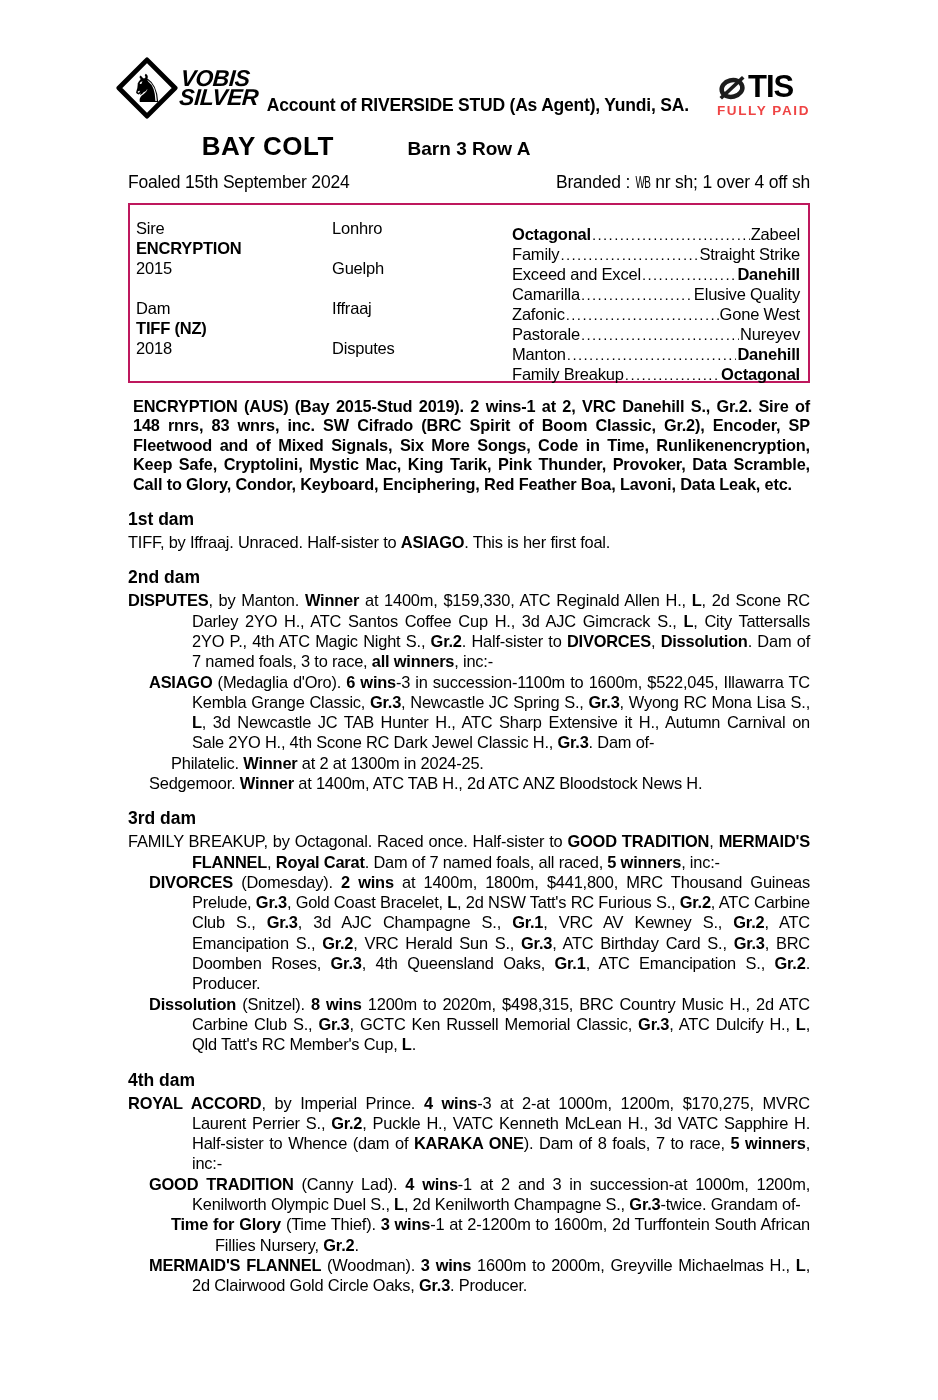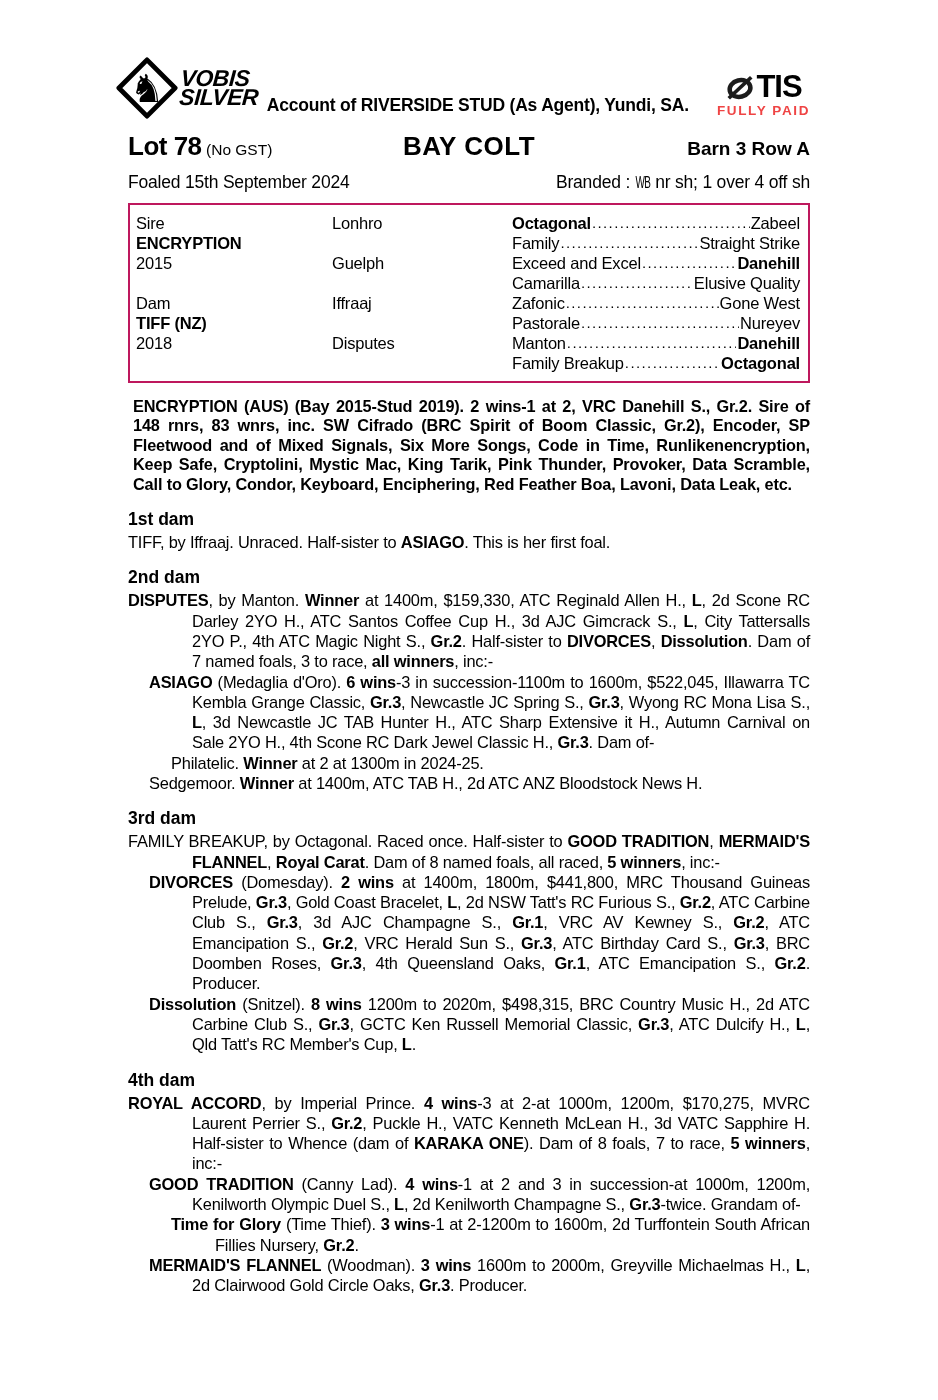--- a/index.html
+++ b/index.html
@@ -14,37 +14,37 @@
   
   .hdr-row1 { display:flex; align-items:flex-end; margin-left:-12px; }
   .vobis { display:flex; align-items:center; }
   .vobis svg { width:62px; height:62px; display:block; }
   .vobis-text {
     font-style:italic; font-weight:900; font-size:23px; line-height:19px;
     letter-spacing:-0.5px; margin-left:2px; transform:skewX(-4deg);
   }
   .account { font-weight:bold; font-size:17.5px; margin:0 0 3px 8px; letter-spacing:-0.2px; }
   .otis { margin-left:auto; text-align:center; margin-bottom:1px; }
-  .otis-top { display:flex; align-items:center; justify-content:center; font-weight:800; font-size:31px; letter-spacing:-1px; line-height:30px; }
+  .otis-top { display:flex; align-items:center; font-weight:800; font-size:31px; letter-spacing:-1px; line-height:30px; }
   .otis-top svg { width:30px; height:30px; margin-right:1px; }
   .otis-sub { font-weight:bold; font-size:13.5px; letter-spacing:1.6px; color:#ef4444; margin-top:1px; }
 
   .hdr-row2 { display:grid; grid-template-columns:1fr auto 1fr; align-items:baseline; margin-top:5px; }
   .lot-num { font-weight:800; font-size:26px; letter-spacing:-0.5px; }
   .nogst { font-size:15.5px; }
   .title { font-weight:800; font-size:26px; letter-spacing:0.5px; justify-self:center; }
   .barn { font-weight:800; font-size:19px; justify-self:end;margin-top:14px; }
 
   .hdr-row3 { display:flex; justify-content:space-between; font-size:17.5px; margin-top:10px; letter-spacing:-0.2px; }
   .brandmark { display:inline-block; transform:scaleX(0.62); transform-origin:center; letter-spacing:-1px; font-size:16px; margin:0 -4px; font-weight:500; }
 
   
   .pedbox { border:2px solid #be185d; margin-top:10px; padding:8px 8px 8px 6px; }
   .ped-row { display:grid; grid-template-columns:196px 180px 1fr; height:20px; align-items:center; font-size:16.5px; letter-spacing:-0.2px; }
-  .ped-c3 { display:flex; align-items:flex-start; min-width:0; }
+  .ped-c3 { display:flex; align-items:center; min-width:0;margin-top:12px; }
   .ped-c3 .nm { white-space:nowrap; }
   .dots { flex:1 1 auto; overflow:hidden; white-space:nowrap; letter-spacing:1.4px; font-size:15px; margin:0 1px; }
   .b { font-weight:bold; }
 
   
   .summary {
     margin:14px 0 0 0; padding-left:5px;
     font-weight:bold; font-size:16.3px; line-height:19.4px;
     text-align:justify; letter-spacing:-0.15px;
   }
@@ -79,24 +79,20 @@
           <ellipse cx="20" cy="22" rx="14" ry="11" fill="none" stroke="#1c1c1c" stroke-width="6" transform="rotate(-14 20 22)"></ellipse>
           <path d="M5 35 L35 7" stroke="#1c1c1c" stroke-width="5" fill="none"></path>
         </svg>
         <span>TIS</span>
       </div>
       <div class="otis-sub">FULLY PAID</div>
     </div>
   </div>
 
   <div class="hdr-row2">
-    <div>
-      <span class="lot-num">Lot 78</span>
-      <span class="nogst">(No GST)</span>
-    </div>
     <div class="title">BAY COLT</div>
     <div class="barn">Barn 3 Row A</div>
   </div>
 
   <div class="hdr-row3">
     <div>Foaled 15th September 2024</div>
     <div>
       <span>Branded : </span><span class="brandmark">WB</span><span> nr sh; 1 over 4 off sh</span>
     </div>
   </div>
@@ -182,21 +178,21 @@
 
   <div>
       <div class="sec-h">1st dam</div>
       <p class="para p0"><span>TIFF, by Iffraaj. Unraced. Half-sister to </span><span class="b">ASIAGO</span><span>. This is her first foal.</span></p>
       <div class="sec-h">2nd dam</div>
       <p class="para p0"><span class="b">DISPUTES</span><span>, by Manton. </span><span class="b">Winner</span><span> at 1400m, $159,330, ATC Reginald Allen H., </span><span class="b">L</span><span>, 2d Scone RC Darley 2YO H., ATC Santos Coffee Cup H., 3d AJC Gimcrack S., </span><span class="b">L</span><span>, City Tattersalls 2YO P., 4th ATC Magic Night S., </span><span class="b">Gr.2</span><span>. Half-sister to </span><span class="b">DIVORCES</span><span>, </span><span class="b">Dissolution</span><span>. Dam of 7 named foals, 3 to race, </span><span class="b">all winners</span><span>, inc:-</span></p>
       <p class="para p1"><span class="b">ASIAGO</span><span> (Medaglia d'Oro). </span><span class="b">6 wins</span><span>-3 in succession-1100m to 1600m, $522,045, Illawarra TC Kembla Grange Classic, </span><span class="b">Gr.3</span><span>, Newcastle JC Spring S., </span><span class="b">Gr.3</span><span>, Wyong RC Mona Lisa S., </span><span class="b">L</span><span>, 3d Newcastle JC TAB Hunter H., ATC Sharp Extensive it H., Autumn Carnival on Sale 2YO H., 4th Scone RC Dark Jewel Classic H., </span><span class="b">Gr.3</span><span>. Dam of-</span></p>
       <p class="para p2"><span>Philatelic. </span><span class="b">Winner</span><span> at 2 at 1300m in 2024-25.</span></p>
       <p class="para p1"><span>Sedgemoor. </span><span class="b">Winner</span><span> at 1400m, ATC TAB H., 2d ATC ANZ Bloodstock News H.</span></p>
       <div class="sec-h">3rd dam</div>
-      <p class="para p0"><span>FAMILY BREAKUP, by Octagonal. Raced once. Half-sister to </span><span class="b">GOOD TRADITION</span><span>, </span><span class="b">MERMAID'S FLANNEL</span><span>, </span><span class="b">Royal Carat</span><span>. Dam of 8 named foals, all raced, </span><span class="b">5 winners</span><span>, inc:-</span></p>
+      <p class="para p0"><span>FAMILY BREAKUP, by Octagonal. Raced once. Half-sister to </span><span class="b">GOOD TRADITION</span><span>, </span><span class="b">MERMAID'S FLANNEL</span><span>, </span><span class="b">Royal Carat</span><span>. Dam of 7 named foals, all raced, </span><span class="b">5 winners</span><span>, inc:-</span></p>
       <p class="para p1"><span class="b">DIVORCES</span><span> (Domesday). </span><span class="b">2 wins</span><span> at 1400m, 1800m, $441,800, MRC Thousand Guineas Prelude, </span><span class="b">Gr.3</span><span>, Gold Coast Bracelet, </span><span class="b">L</span><span>, 2d NSW Tatt's RC Furious S., </span><span class="b">Gr.2</span><span>, ATC Carbine Club S., </span><span class="b">Gr.3</span><span>, 3d AJC Champagne S., </span><span class="b">Gr.1</span><span>, VRC AV Kewney S., </span><span class="b">Gr.2</span><span>, ATC Emancipation S., </span><span class="b">Gr.2</span><span>, VRC Herald Sun S., </span><span class="b">Gr.3</span><span>, ATC Birthday Card S., </span><span class="b">Gr.3</span><span>, BRC Doomben Roses, </span><span class="b">Gr.3</span><span>, 4th Queensland Oaks, </span><span class="b">Gr.1</span><span>, ATC Emancipation S., </span><span class="b">Gr.2</span><span>. Producer.</span></p>
       <p class="para p1"><span class="b">Dissolution</span><span> (Snitzel). </span><span class="b">8 wins</span><span> 1200m to 2020m, $498,315, BRC Country Music H., 2d ATC Carbine Club S., </span><span class="b">Gr.3</span><span>, GCTC Ken Russell Memorial Classic, </span><span class="b">Gr.3</span><span>, ATC Dulcify H., </span><span class="b">L</span><span>, Qld Tatt's RC Member's Cup, </span><span class="b">L</span><span>.</span></p>
       <div class="sec-h">4th dam</div>
       <p class="para p0"><span class="b">ROYAL ACCORD</span><span>, by Imperial Prince. </span><span class="b">4 wins</span><span>-3 at 2-at 1000m, 1200m, $170,275, MVRC Laurent Perrier S., </span><span class="b">Gr.2</span><span>, Puckle H., VATC Kenneth McLean H., 3d VATC Sapphire H. Half-sister to Whence (dam of </span><span class="b">KARAKA ONE</span><span>). Dam of 8 foals, 7 to race, </span><span class="b">5 winners</span><span>, inc:-</span></p>
       <p class="para p1"><span class="b">GOOD TRADITION</span><span> (Canny Lad). </span><span class="b">4 wins</span><span>-1 at 2 and 3 in succession-at 1000m, 1200m, Kenilworth Olympic Duel S., </span><span class="b">L</span><span>, 2d Kenilworth Champagne S., </span><span class="b">Gr.3</span><span>-twice. Grandam of-</span></p>
       <p class="para p2"><span class="b">Time for Glory</span><span> (Time Thief). </span><span class="b">3 wins</span><span>-1 at 2-1200m to 1600m, 2d Turffontein South African Fillies Nursery, </span><span class="b">Gr.2</span><span>.</span></p>
       <p class="para p1"><span class="b">MERMAID'S FLANNEL</span><span> (Woodman). </span><span class="b">3 wins</span><span> 1600m to 2000m, Greyville Michaelmas H., </span><span class="b">L</span><span>, 2d Clairwood Gold Circle Oaks, </span><span class="b">Gr.3</span><span>. Producer.</span></p>
     </div>
 
 </div>

